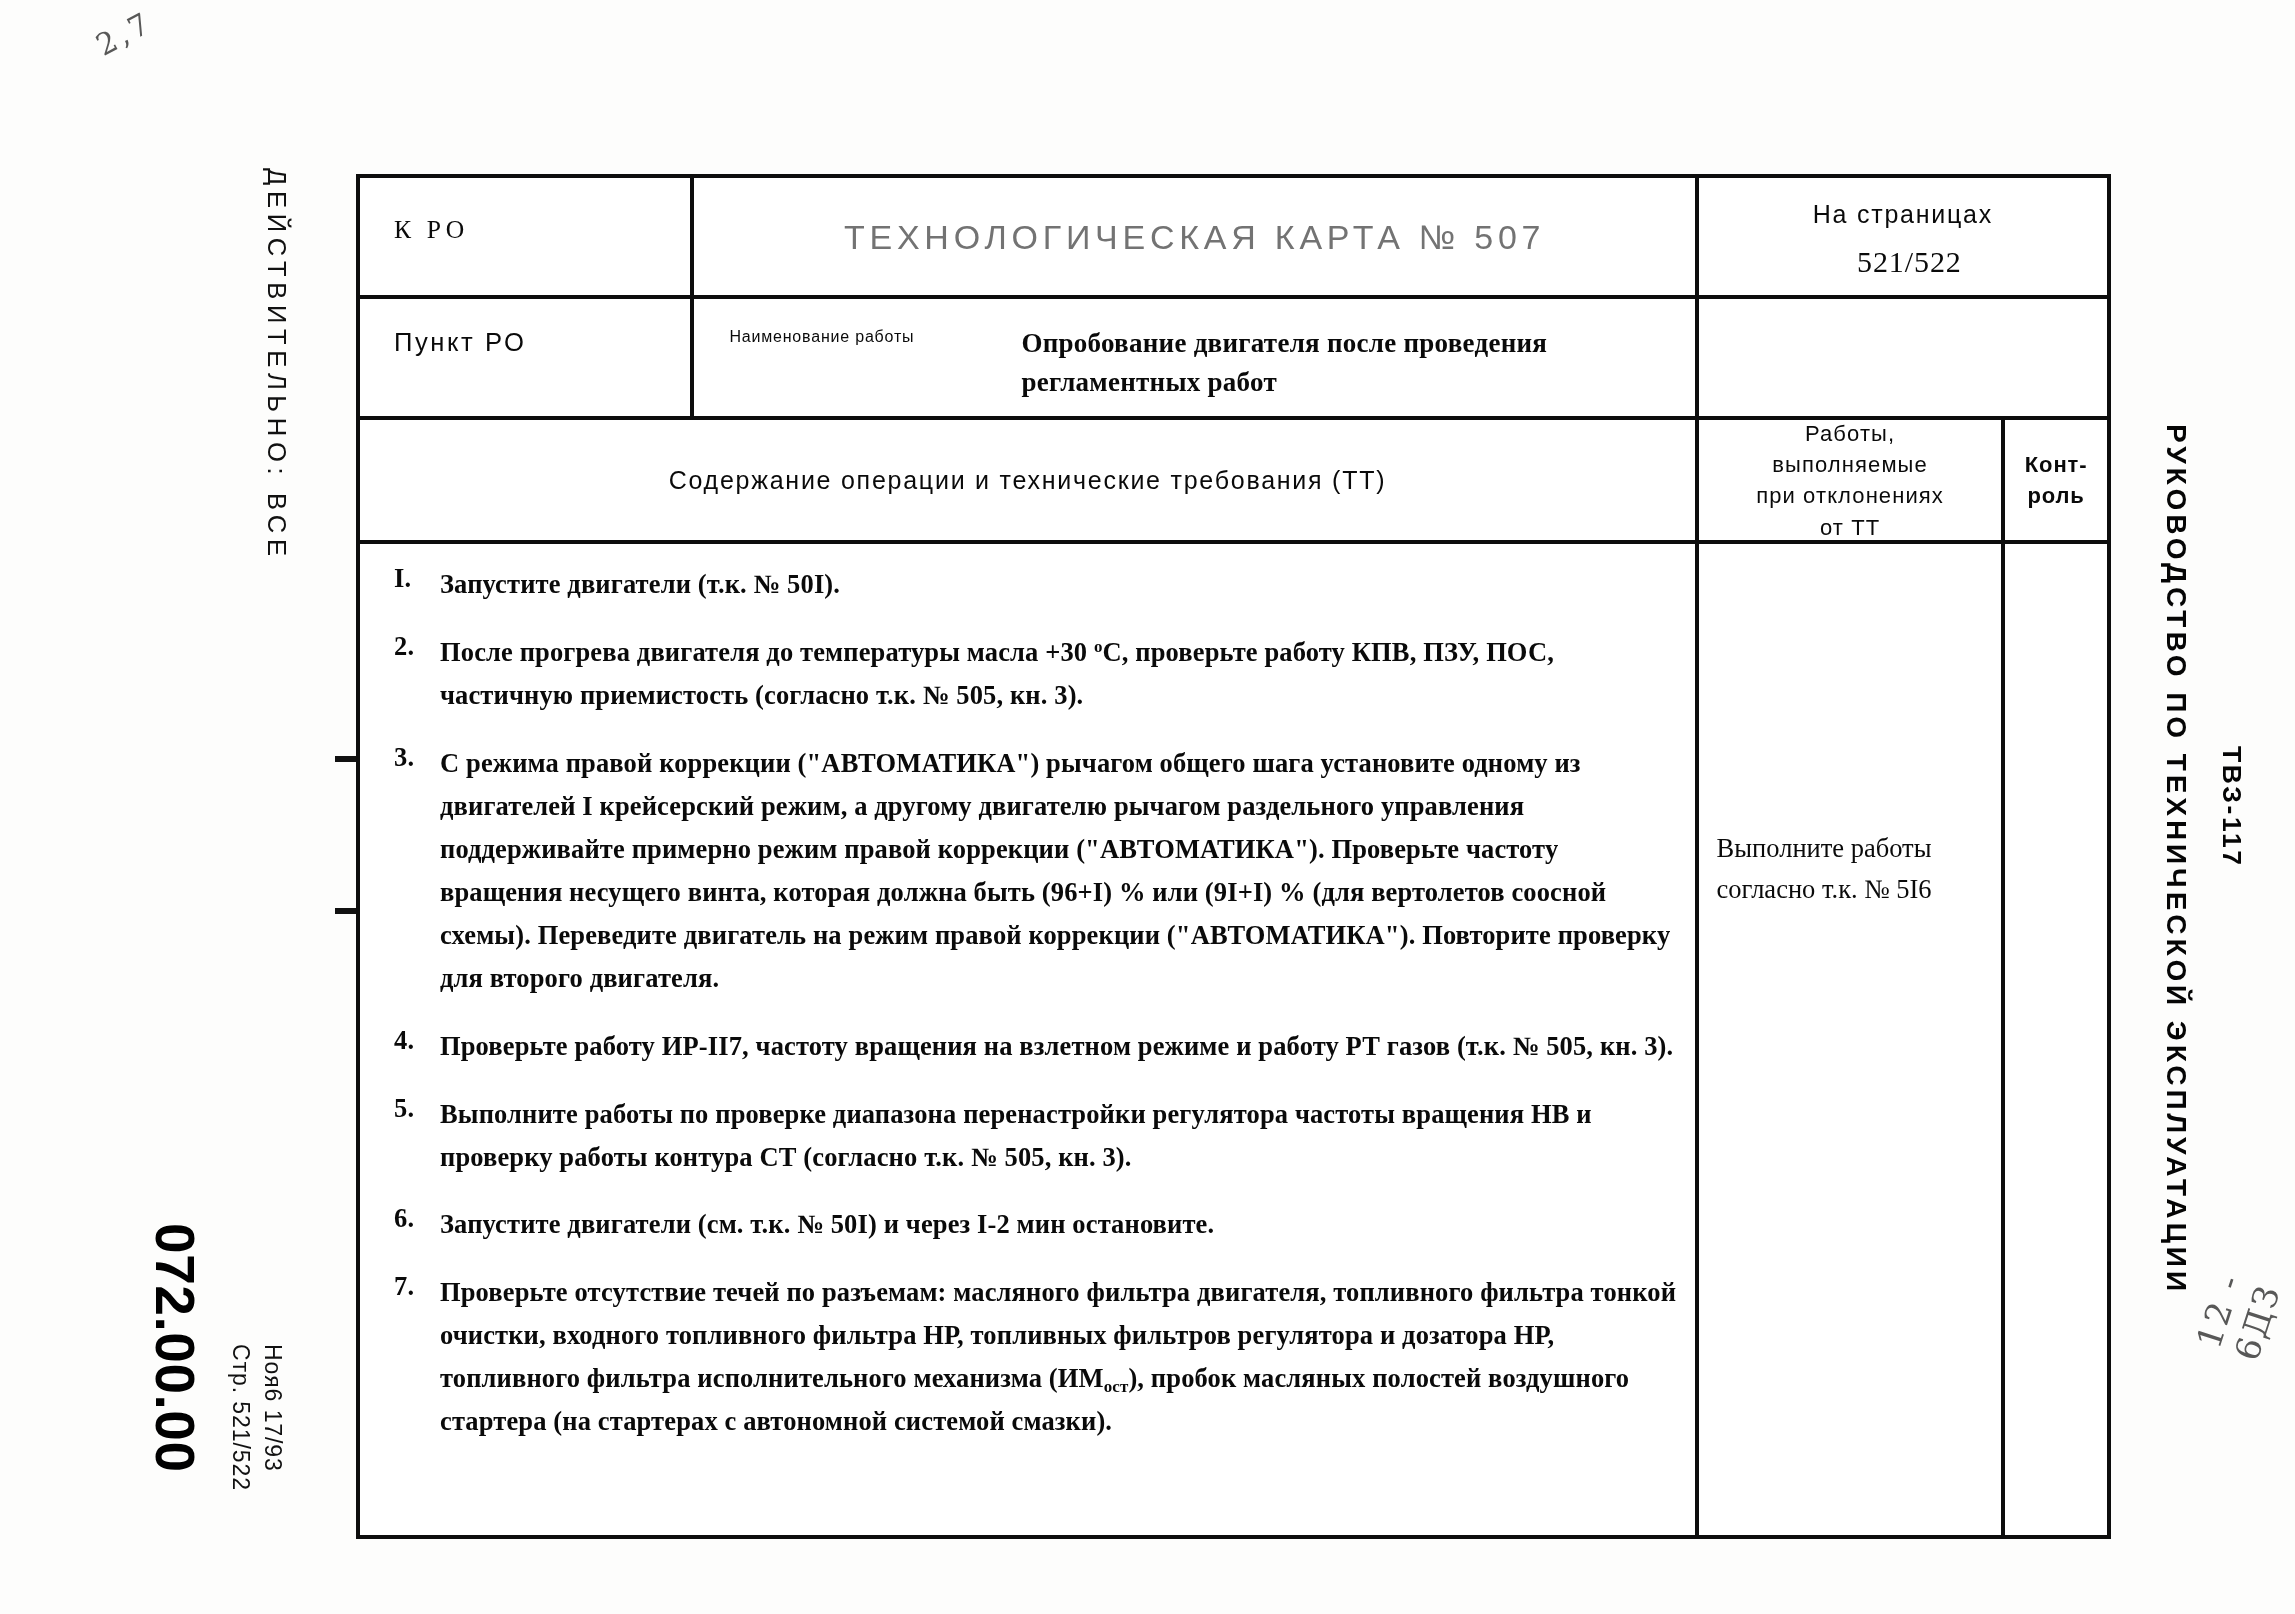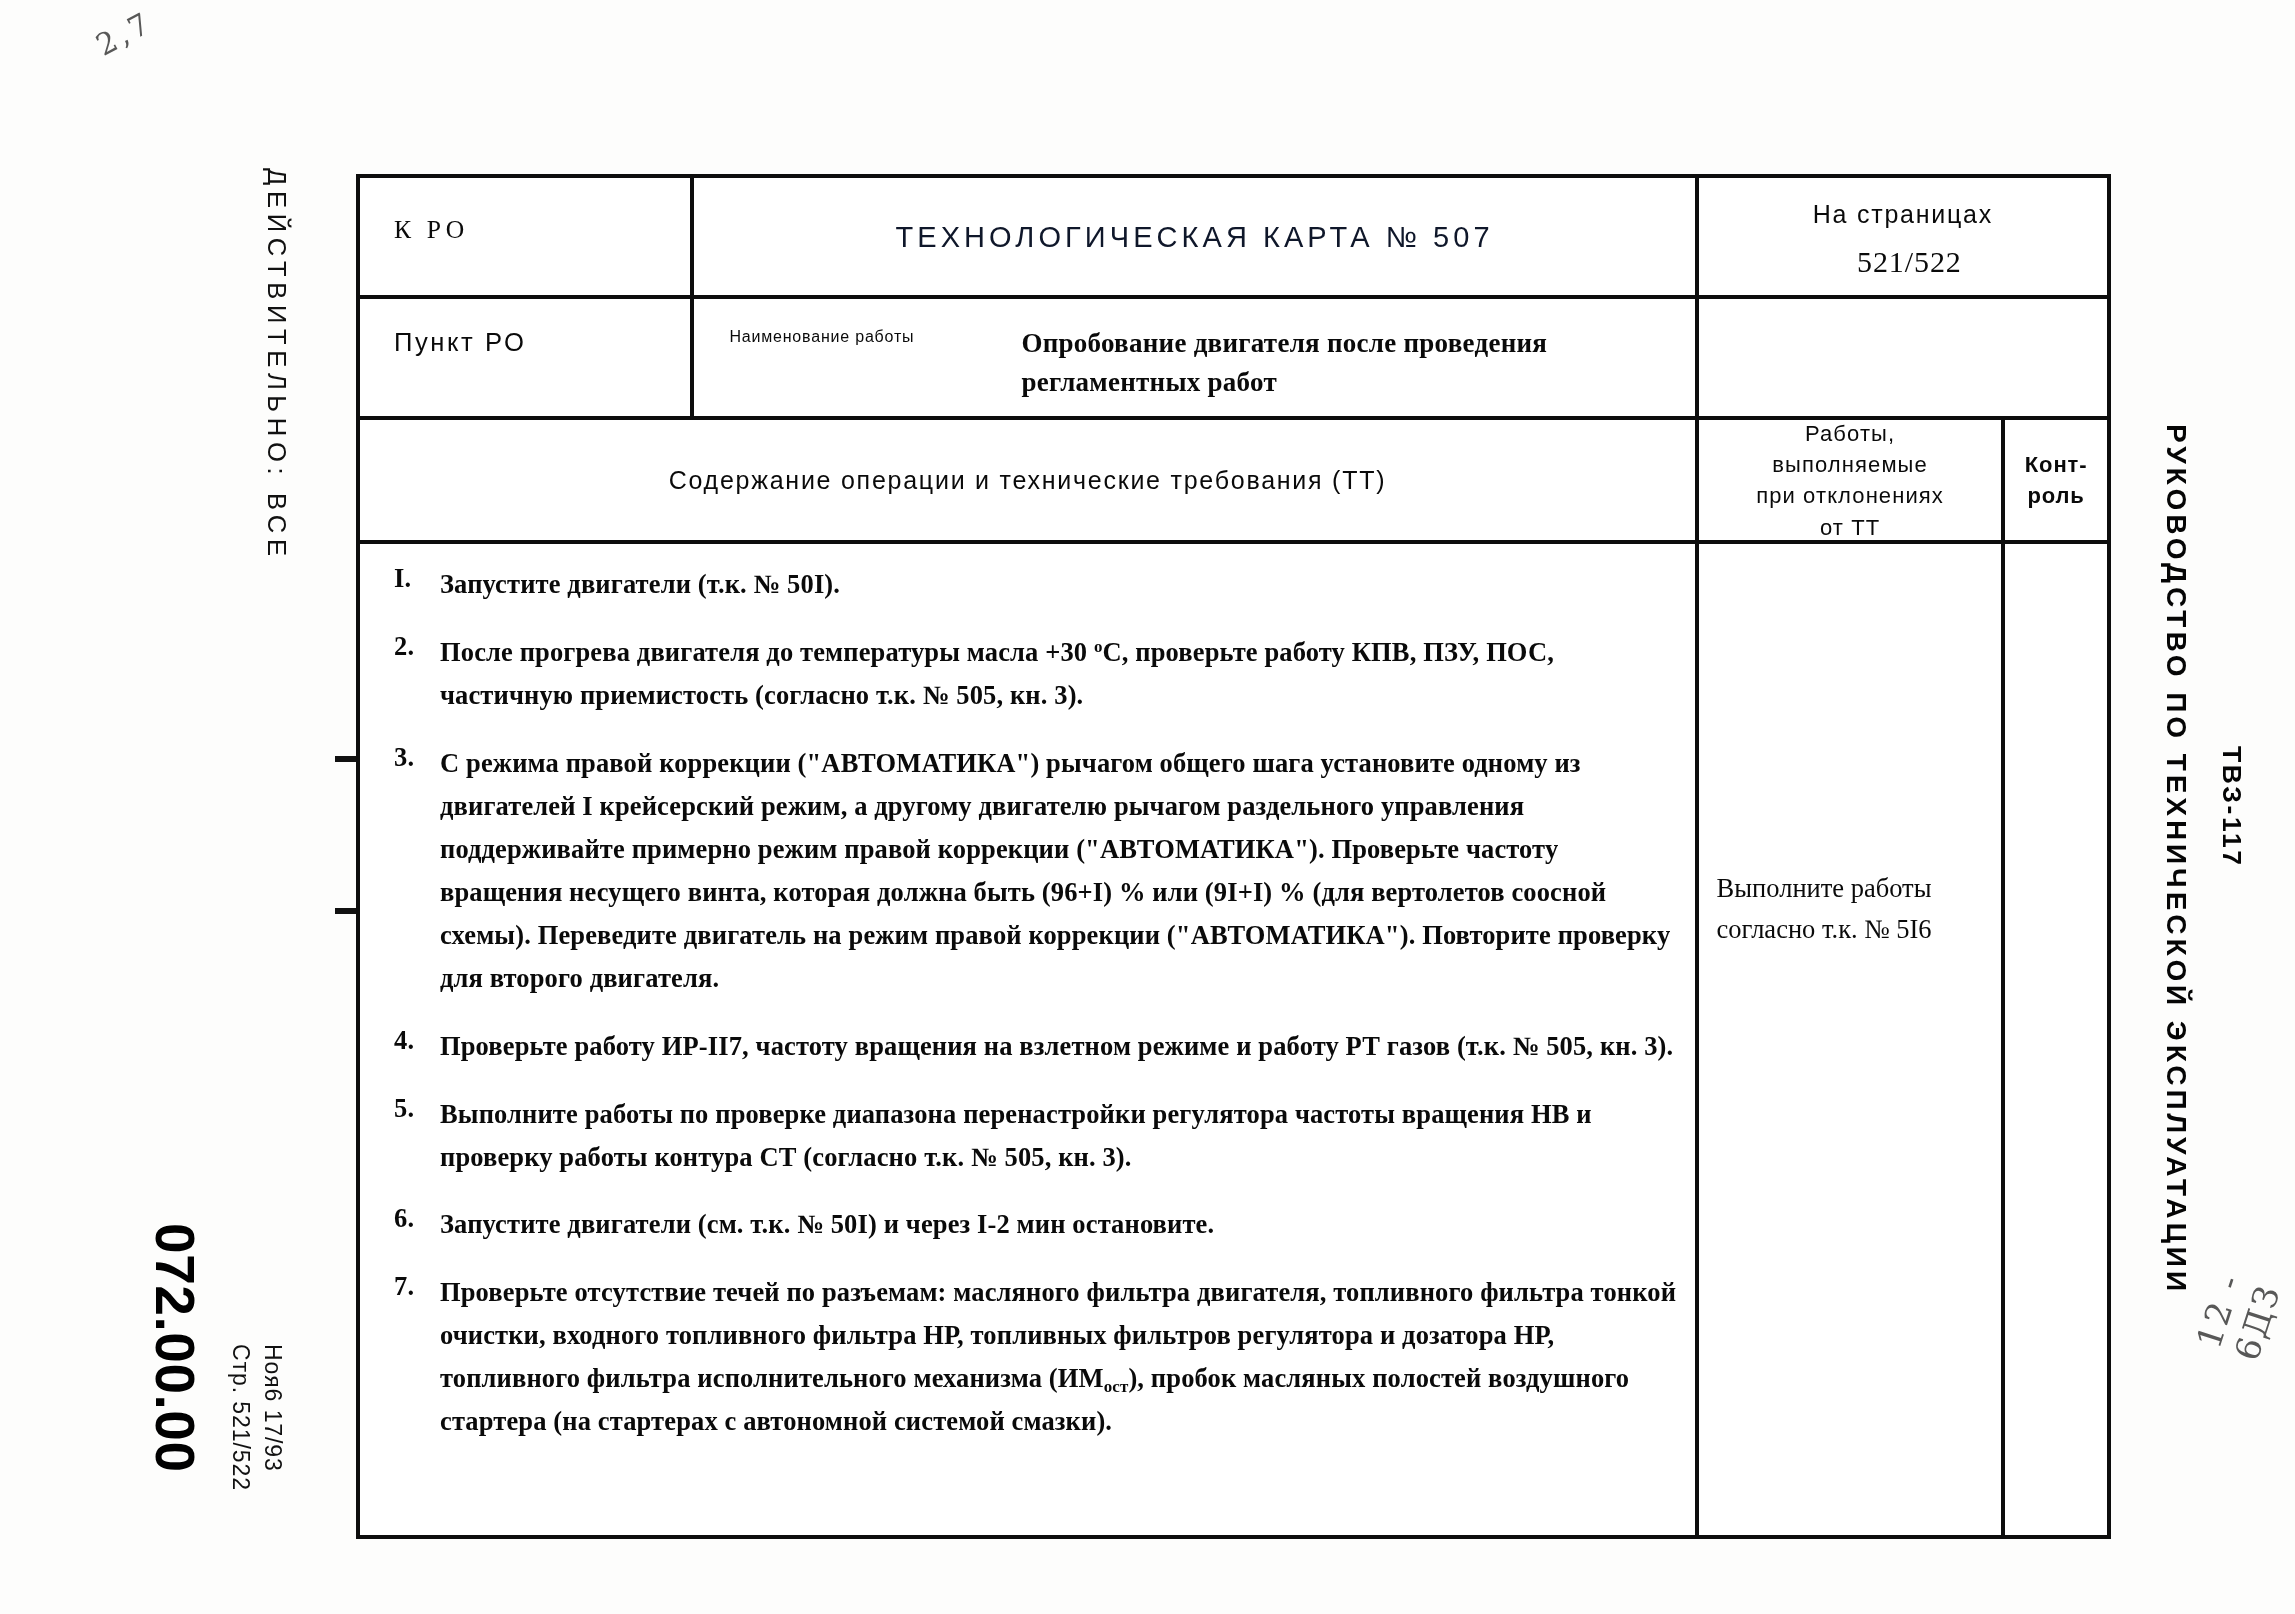--- a/index.html
+++ b/index.html
@@ -149,23 +149,23 @@
     letter-spacing: 0.18em;
     font-family: Liberation Serif, serif;
   }
 
   #text-card-title {
     position: absolute;
     left: 50%;
     top: 50%;
     transform: translate(-50%, -50%);
     white-space: nowrap;
-    font-size: 29px;
+    font-size: 34px;
     letter-spacing: 0.14em;
-    color: #0f172a;
+    color: #737373;
   }
 
   #label-pages-title {
     position: absolute;
     top: 22px;
     left: 0; right: 0;
     text-align: center;
     font-size: 25px;
     letter-spacing: 0.07em;
   }
@@ -280,21 +280,20 @@
   }
 
   #dev-note {
     position: absolute;
     left: 17.7px;
     top: 284px;
     right: 7px;
     font-family: "Liberation Serif", "DejaVu Serif", serif;
     font-size: 26.5px;
     line-height: 1.55;
-    margin-top: 40px;
   }
 
   sub { font-size: 0.64em; vertical-align: -0.28em; }
   sup { font-size: 0.64em; vertical-align: 0.52em; }
 </style>
 </head>
 <body>
 
 <div class="scan-page"></div>
 

